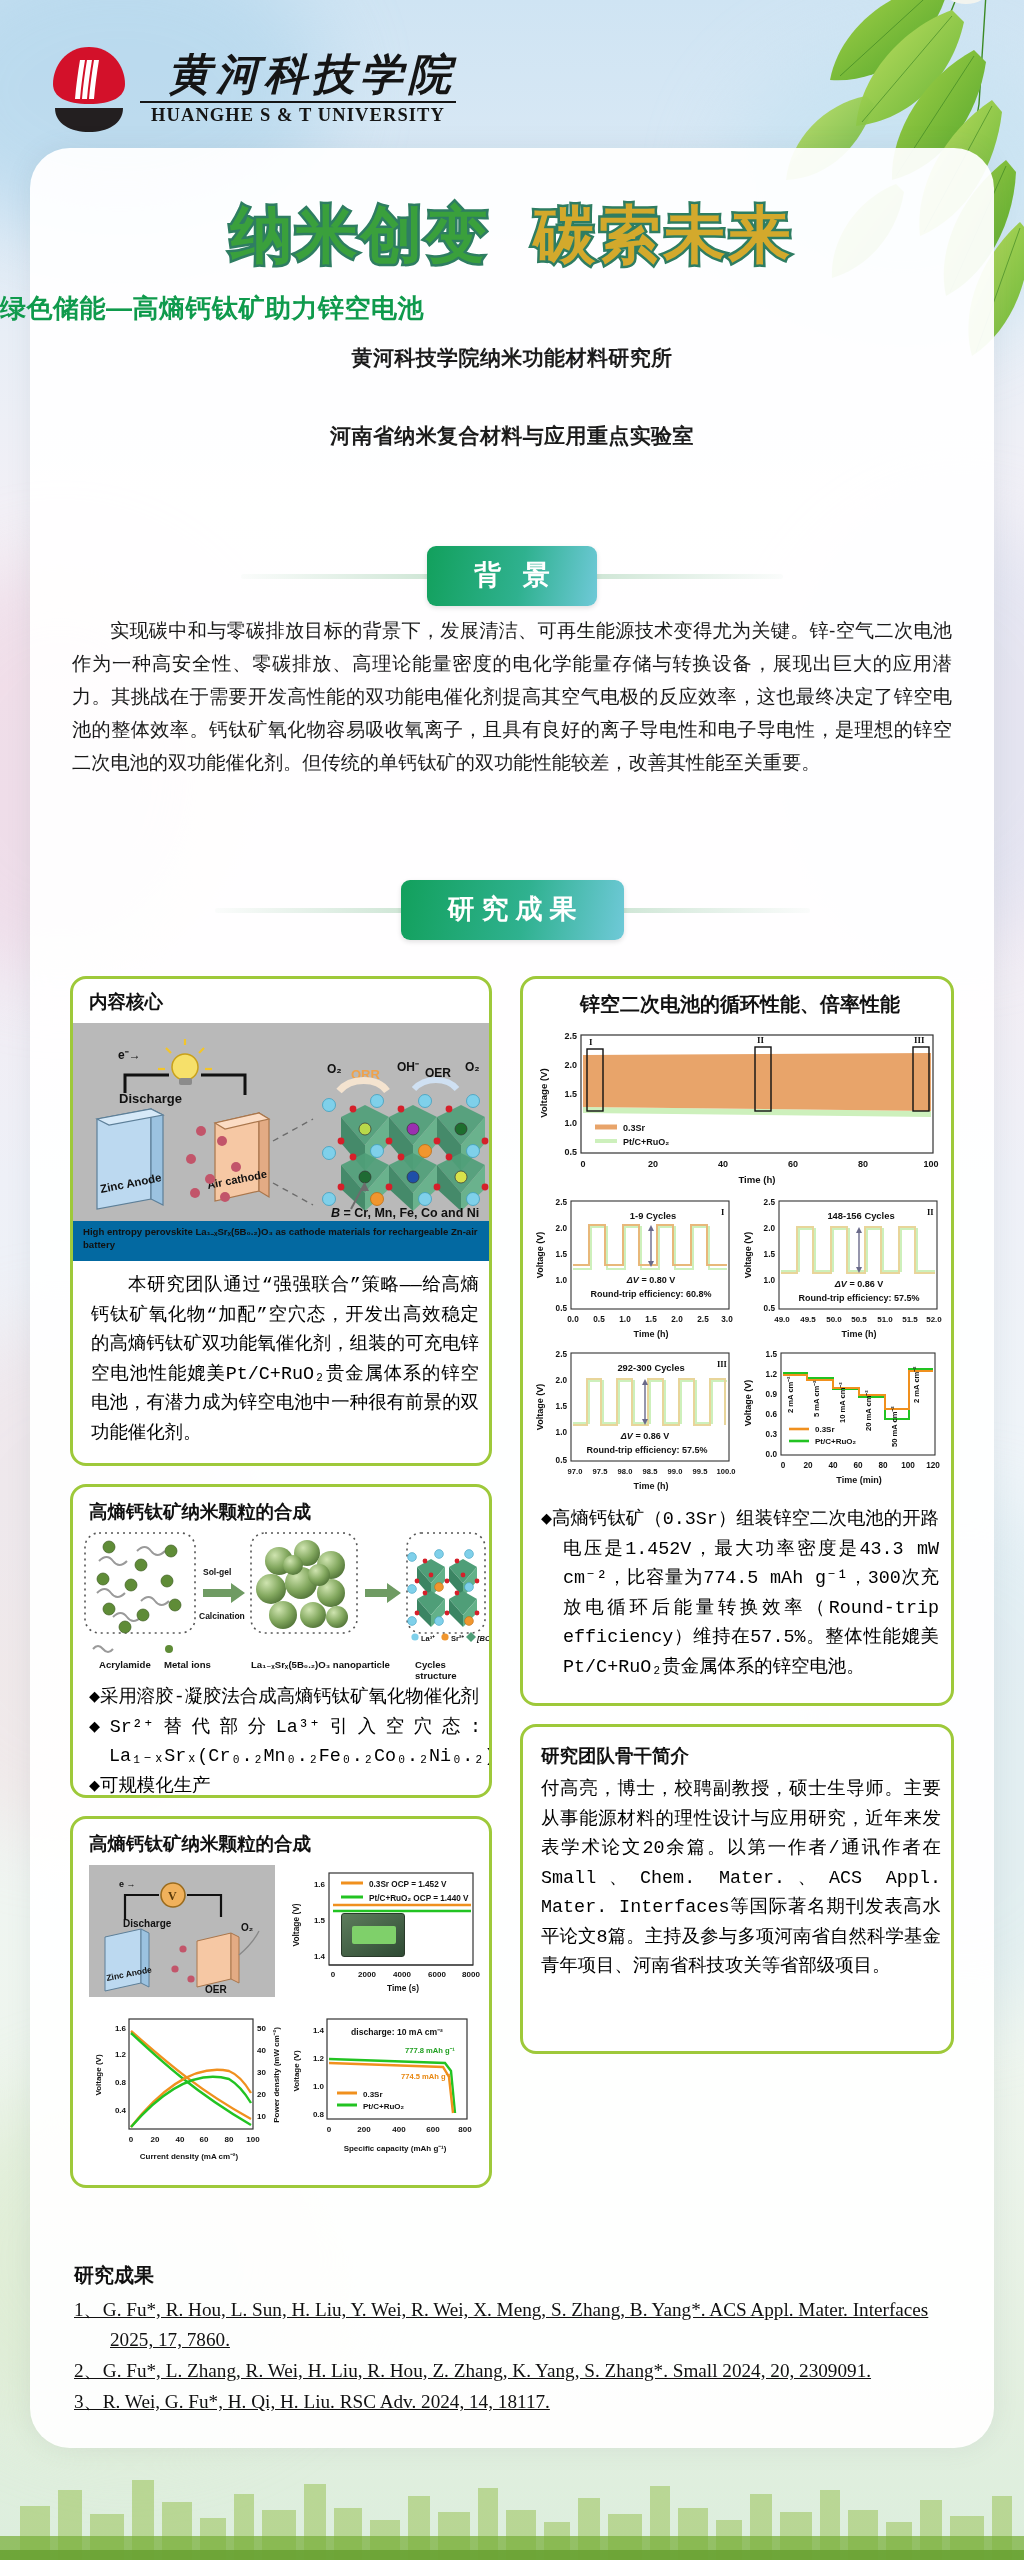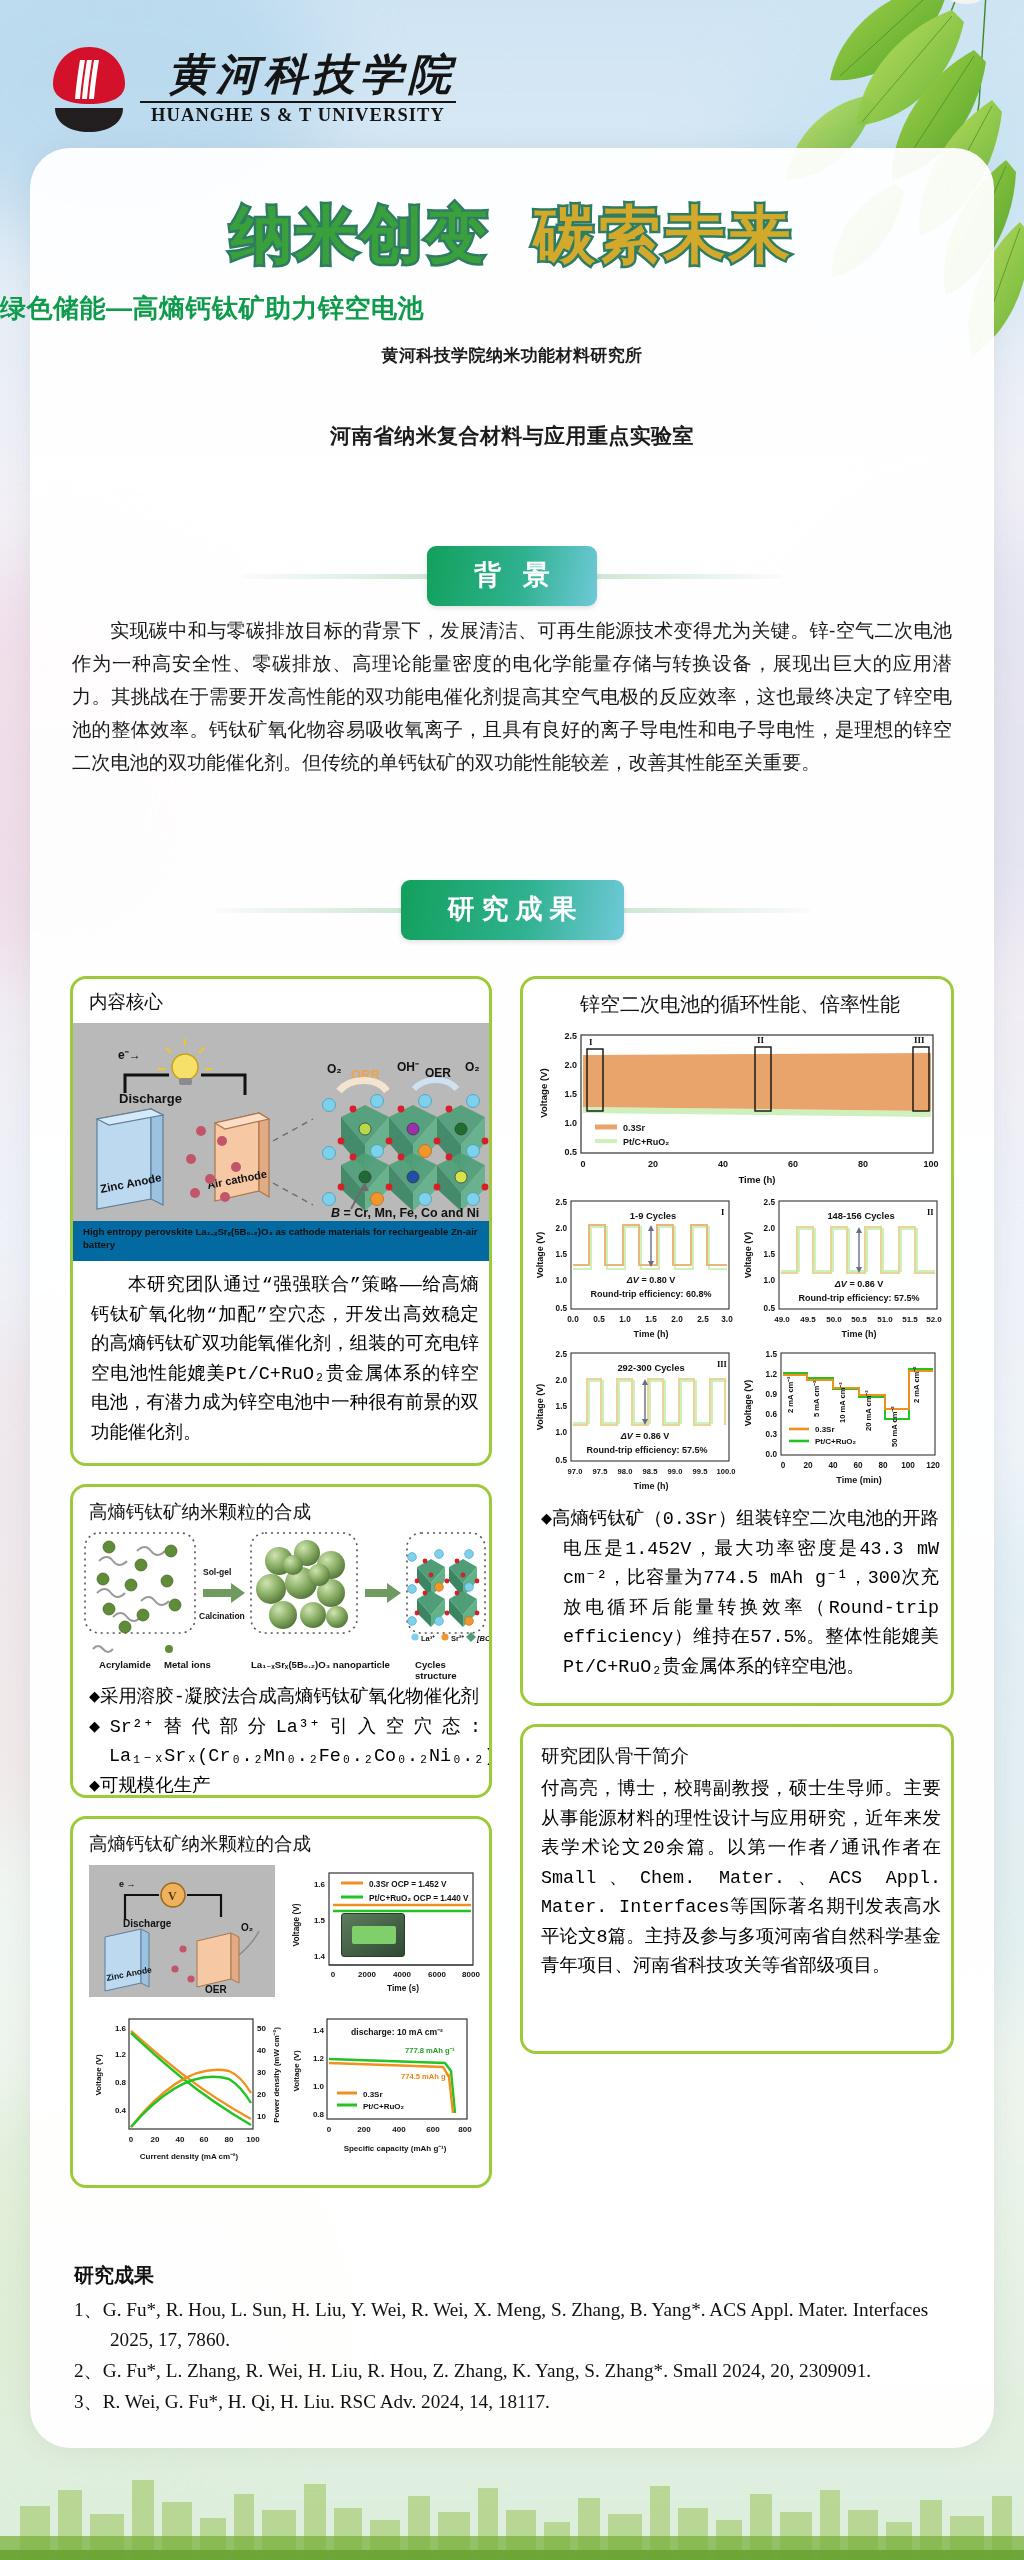--- a/index.html
+++ b/index.html
@@ -90,21 +90,21 @@
 
   .sub1 {
     position: absolute; left: 0; top: 291px; width: 1024px; text-align: left;
     font-family: "Liberation Sans", sans-serif;
     font-size: 26px; font-weight: bold; letter-spacing: .5px;
     color: #0f9a4c;
   }
   .sub2 {
     position: absolute; left: 0; top: 344px; width: 1024px; text-align: center;
     font-family: Liberation Mono, monospace;
-    font-size: 17px; font-weight: bold; letter-spacing: .4px; color: #1b1b1b;
+    font-size: 21px; font-weight: bold; letter-spacing: .4px; color: #1b1b1b;
   }
   .sub3 {
     position: absolute; left: 0; top: 386px; width: 1024px; text-align: center;
     font-family: "Liberation Sans", sans-serif;
     font-size: 21px; font-weight: bold; letter-spacing: .4px; color: #1b1b1b; margin-top: 36px;
   }
 
   
   .sec {
     position: absolute; left: 0; width: 1024px;
@@ -141,21 +141,21 @@
   
   .gbox {
     position: absolute;
     border: 3px solid #9ec93a;
     border-radius: 16px;
     background: #fff;
     overflow: hidden;
   }
   .gbox-title {
     font-family: "Liberation Sans", sans-serif;
-    font-weight: normal; color: #111;
+    font-weight: bold; color: #111;
     font-size: 18.5px;
   }
   .figcap {
     font-family: "Liberation Sans", sans-serif;
     font-size: 9.6px; font-weight: bold; color: #111; line-height: 13px;
   }
   .btext {
     font-family: Liberation Mono, monospace;
     font-size: 18.4px; line-height: 29.5px; color: #000000; text-align: justify;
   }
@@ -167,21 +167,21 @@
   .chart { position: relative; background: #fff; }
 
   
   .refs {
     position: absolute; left: 74px; top: 2262px; width: 880px;
     font-family: "Liberation Serif", "DejaVu Serif", serif;
     color: #111;
   }
   .refs h4 { font-size: 20px; font-weight: bold; margin-bottom: 6px;
              font-family: "Liberation Sans", sans-serif; }
-  .refs ol { list-style: none; }
+  .refs ol { list-style: none; text-decoration: underline; }
   .refs li {
     font-size: 19.2px; line-height: 30px;
     padding-left: 36px; text-indent: -36px; margin-bottom: 1px;
   }
 
   
   .skyline { position: absolute; left: 0; bottom: 0; width: 1024px; height: 120px; }
 </style>
 </head>
 <body>

